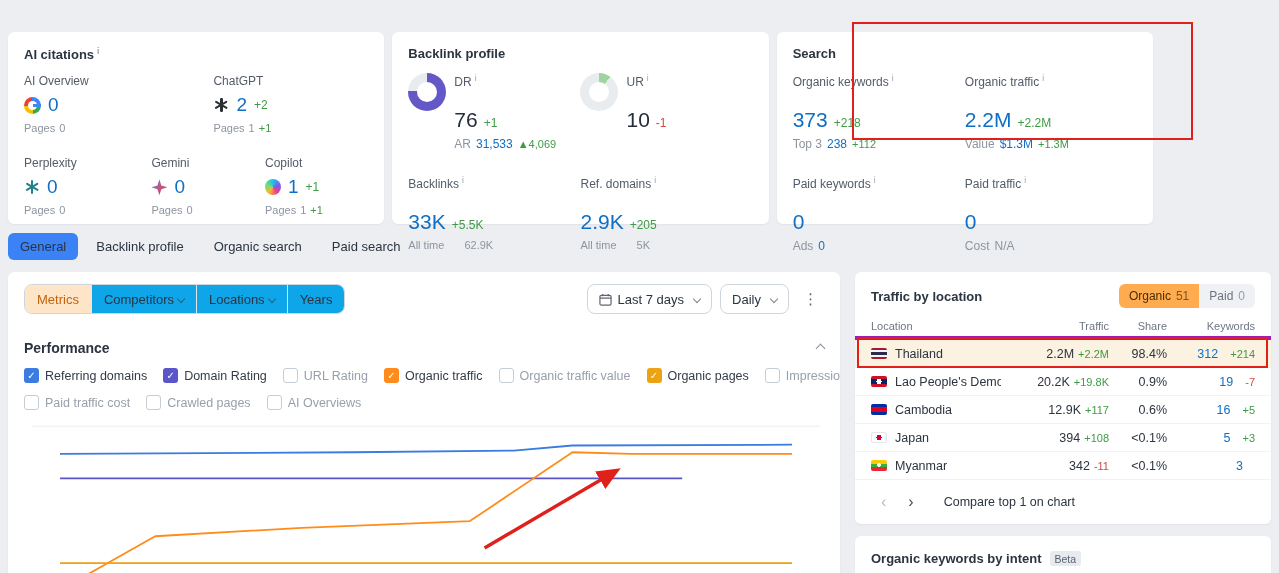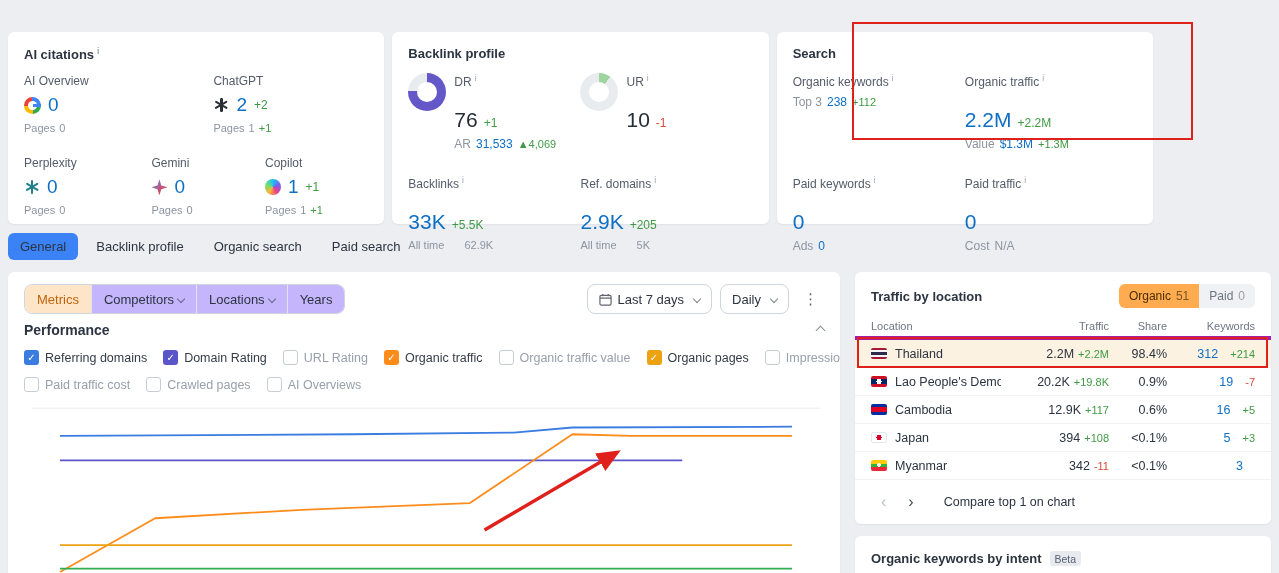--- a/index.html
+++ b/index.html
@@ -66,29 +66,29 @@
 
   
   .tabs{position:absolute;left:8px;top:233px;display:flex;gap:6px;align-items:center}
   .tab{font-size:13px;color:#2b3440;padding:6px 12px;border-radius:6px;background:transparent;border:none;cursor:pointer;font-family:inherit}
   .tab.active{background:#3b82f6}
 
   
   .main-left{position:absolute;left:8px;top:272px;width:832px;height:320px;padding:12px 16px;overflow:hidden}
   .toolbar{display:flex;justify-content:space-between;align-items:center}
   .seg{display:inline-flex;border:1px solid #cfd5dd;border-radius:8px;overflow:hidden;background:#fff;height:30px}
-  .seg-btn{border:none;background:#c4b5fd;font-family:inherit;font-size:13px;color:#2b3440;padding:0 12px;display:flex;align-items:center;cursor:pointer;border-right:1px solid #e2e6ea}
+  .seg-btn{border:none;background:#0ea5e9;font-family:inherit;font-size:13px;color:#2b3440;padding:0 12px;display:flex;align-items:center;cursor:pointer;border-right:1px solid #e2e6ea}
   .seg-btn:last-child{border-right:none}
   .seg-btn.hl-orange{background:#ffe5c7;color:#c2620a}
   .toolbar-right{display:flex;align-items:center;gap:8px}
   .btn{display:inline-flex;align-items:center;gap:6px;border:1px solid #cfd5dd;border-radius:8px;background:#fff;height:30px;padding:0 11px;font-size:13px;color:#2b3440;font-family:inherit;cursor:pointer}
   .kebab{font-size:15px;color:#5f6672;padding:2px 6px;cursor:pointer;user-select:none}
   .chev{display:inline-block;width:6px;height:6px;border-right:1.4px solid currentColor;border-bottom:1.4px solid currentColor;transform:rotate(45deg);margin-left:4px;vertical-align:2px;opacity:.6}
   .chev-up{transform:rotate(-135deg);vertical-align:-2px;width:7px;height:7px;opacity:.8;color:#6b7280;cursor:pointer}
-  .perf-head{display:flex;justify-content:space-between;align-items:center;margin-top:8px}
+  .perf-head{display:flex;justify-content:space-between;align-items:center;margin-top:26px}
   .perf-head h4{font-size:14px;font-weight:700;color:#2b3440}
   .metric-row{display:flex;gap:16px;margin-top:12px;flex-wrap:nowrap}
   .metric{display:inline-flex;align-items:center;gap:6px;font-size:12.5px;color:#343c47;cursor:pointer;white-space:nowrap}
   .metric.muted-metric .cb-label{color:#98a0ab}
   .cb{width:15px;height:15px;border-radius:3px;border:1px solid #c6ccd4;background:#fff;display:inline-flex;align-items:center;justify-content:center;color:#fff;font-size:10px;line-height:1;flex:0 0 auto}
   .cb.checked{border:none}
   .chart-wrap{margin-top:8px}
 
   
   .right-col{position:absolute;left:855px;top:272px;width:416px}
@@ -267,20 +267,24 @@
           </div>
       </div>
     </div>
   </section>
 
   <section class="card top-card">
     <h3 class="card-title">Search</h3>
     <div class="s-grid">
       <div>
         <div class="lbl"><span>Organic keywords</span><span class="info">i</span></div>
+        <div class="vrow">
+            <span class="val-lg">373</span>
+            <span class="pos chg">+218</span>
+          </div>
         <div class="subrow">
             <span class="muted">Top 3</span>
             <a class="blue-sm">238</a>
             <span class="pos sm">+112</span>
           </div>
       </div>
       <div>
         <div class="lbl"><span>Organic traffic</span><span class="info">i</span></div>
         <div class="vrow">
             <span class="val-lg">2.2M</span>

